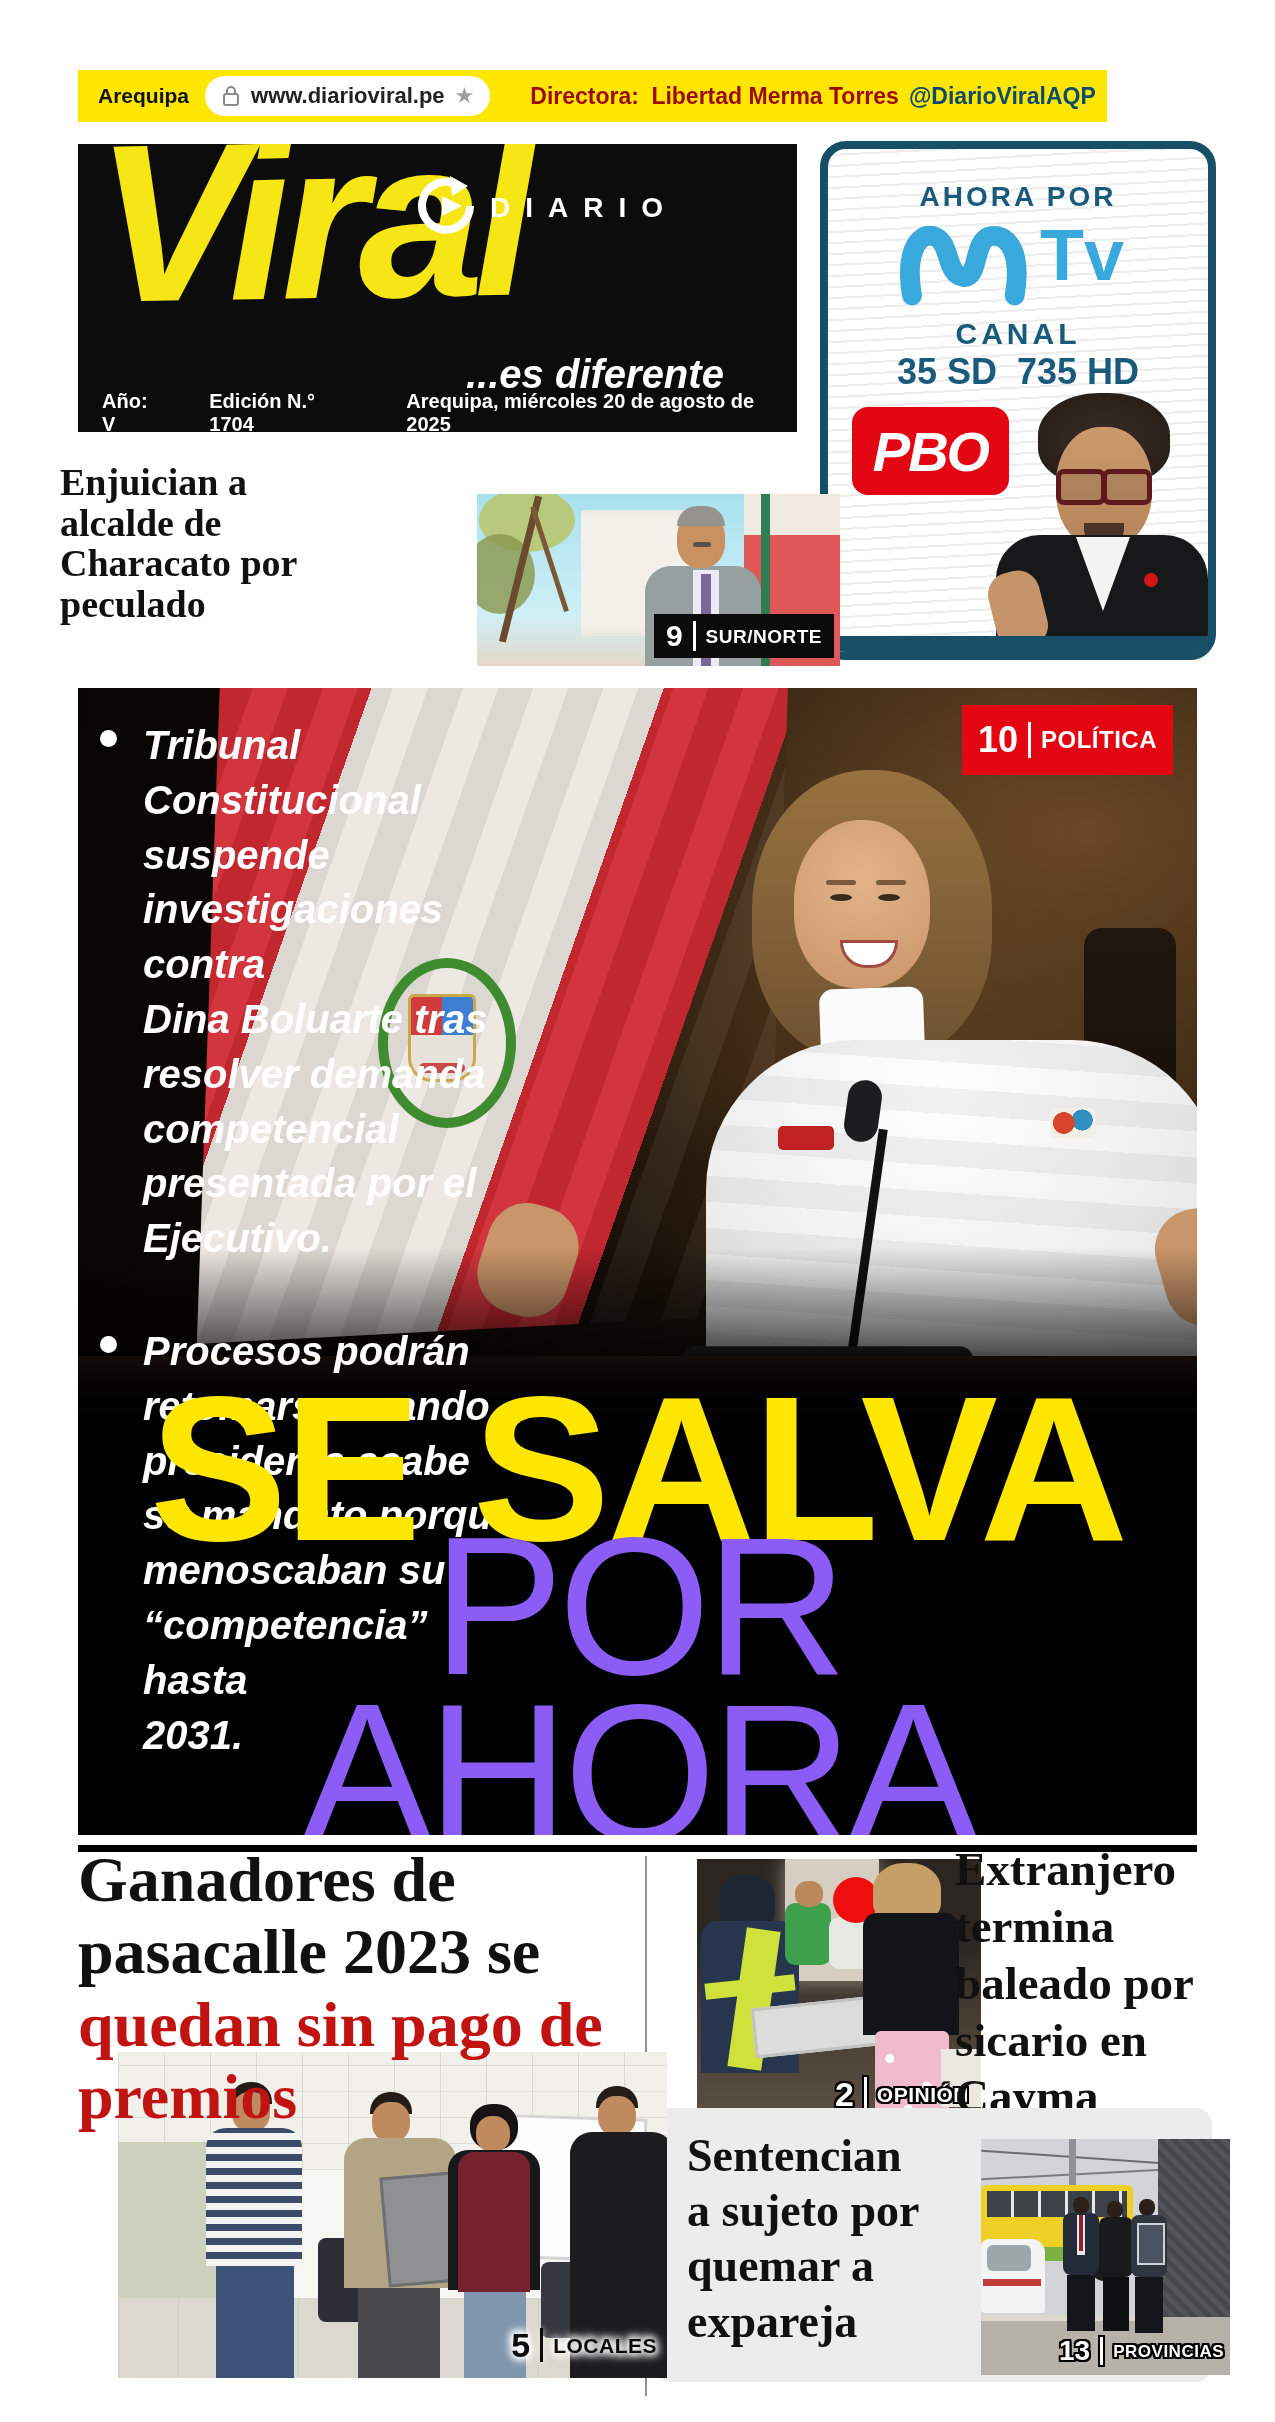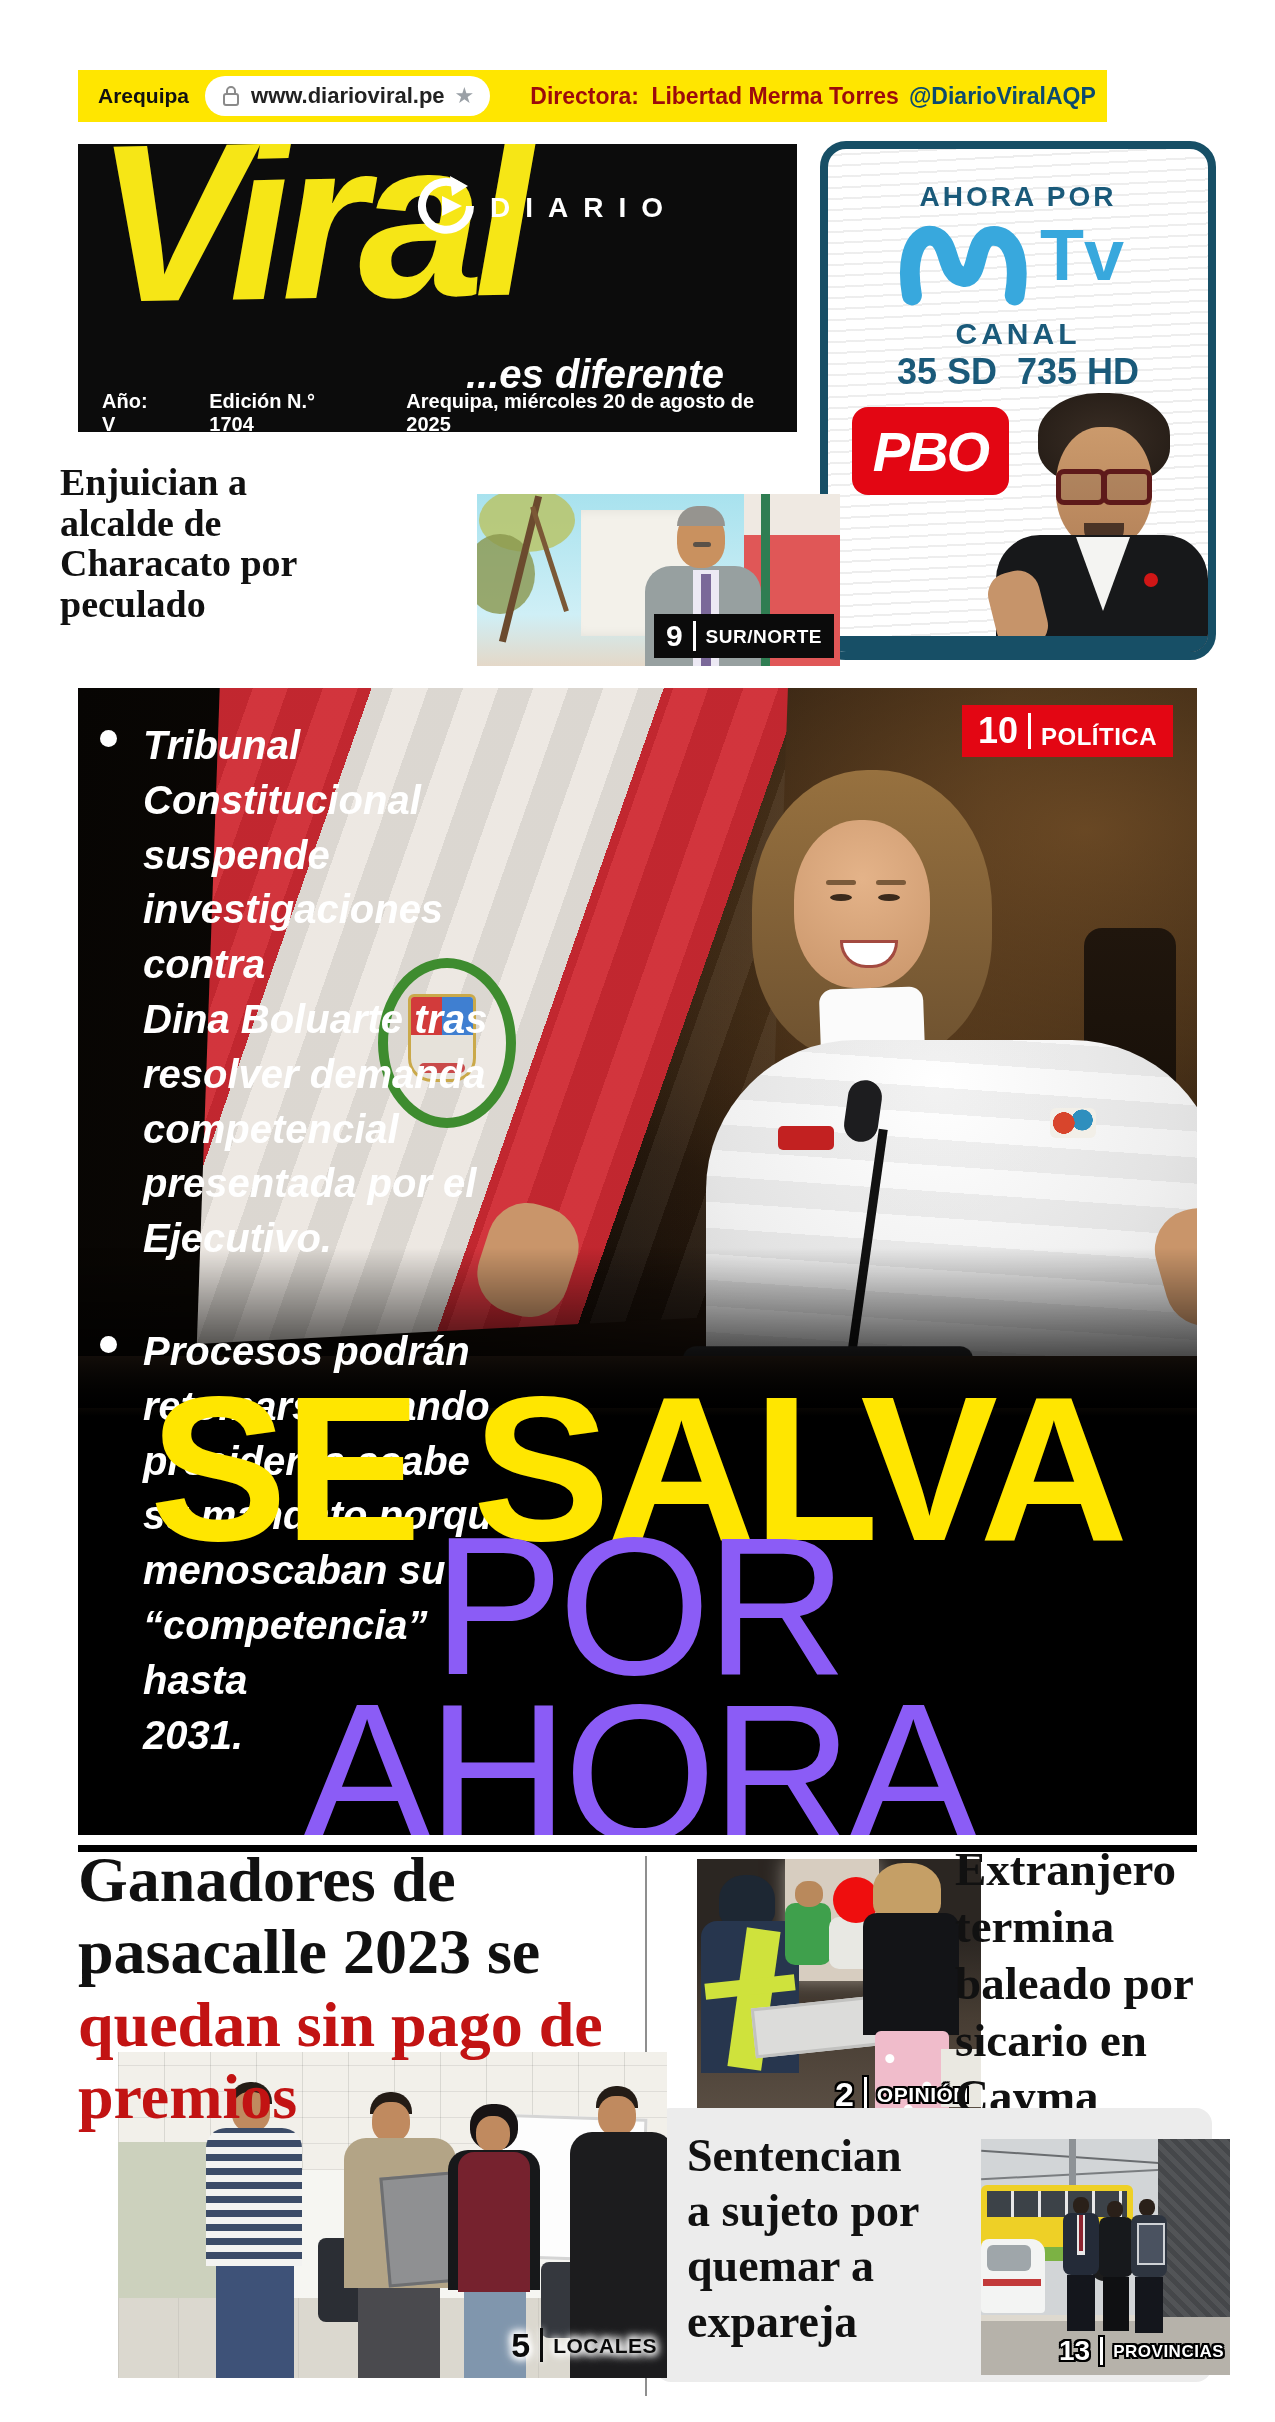--- a/index.html
+++ b/index.html
@@ -86,21 +86,21 @@
   .ch-hairm{left:200px;top:12px;width:48px;height:20px;background:#96948f;border-radius:22px 22px 0 0;}
   .ch-must{left:216px;top:48px;width:18px;height:5px;background:#5a5148;border-radius:3px;}
 
   
   .badge{position:absolute;display:flex;align-items:center;gap:10px;}
   .badge .num{font-weight:800;line-height:1;}
   .badge .sep{width:3px;align-self:stretch;}
   .badge .sec{font-weight:800;line-height:1;letter-spacing:.5px;}
   .badge-solid-black{background:#0b0b0b;color:#fff;padding:7px 12px;}
   .badge-solid-black .sep{background:#fff;}
-  .badge-red{background:#e30613;color:#fff;padding:8px 16px;align-items:flex-end;}
+  .badge-red{background:#e30613;color:#fff;padding:17px 16px;}
   .badge-red .sep{background:#fff;}
   .badge-outline-light{color:#fff;
     text-shadow:-2px -2px 0 #000,2px -2px 0 #000,-2px 2px 0 #000,2px 2px 0 #000,-2px 0 0 #000,2px 0 0 #000,0 -2px 0 #000,0 2px 0 #000;}
   .badge-outline-light .sep{background:#fff;box-shadow:0 0 0 2px #000;}
   .badge-glow-dark{color:#0b0b0b;
     text-shadow:0 0 6px #fff,0 0 10px #fff,0 0 14px #fff,2px 2px 8px #fff,-2px -2px 8px #fff;}
   .badge-glow-dark .sep{background:#0b0b0b;box-shadow:0 0 6px #fff;}
   .num-30{font-size:30px;} .sec-19{font-size:19px;}
   .num-36{font-size:36px;} .sec-24{font-size:24px;}
   .num-34{font-size:34px;} .sec-21{font-size:21px;}

